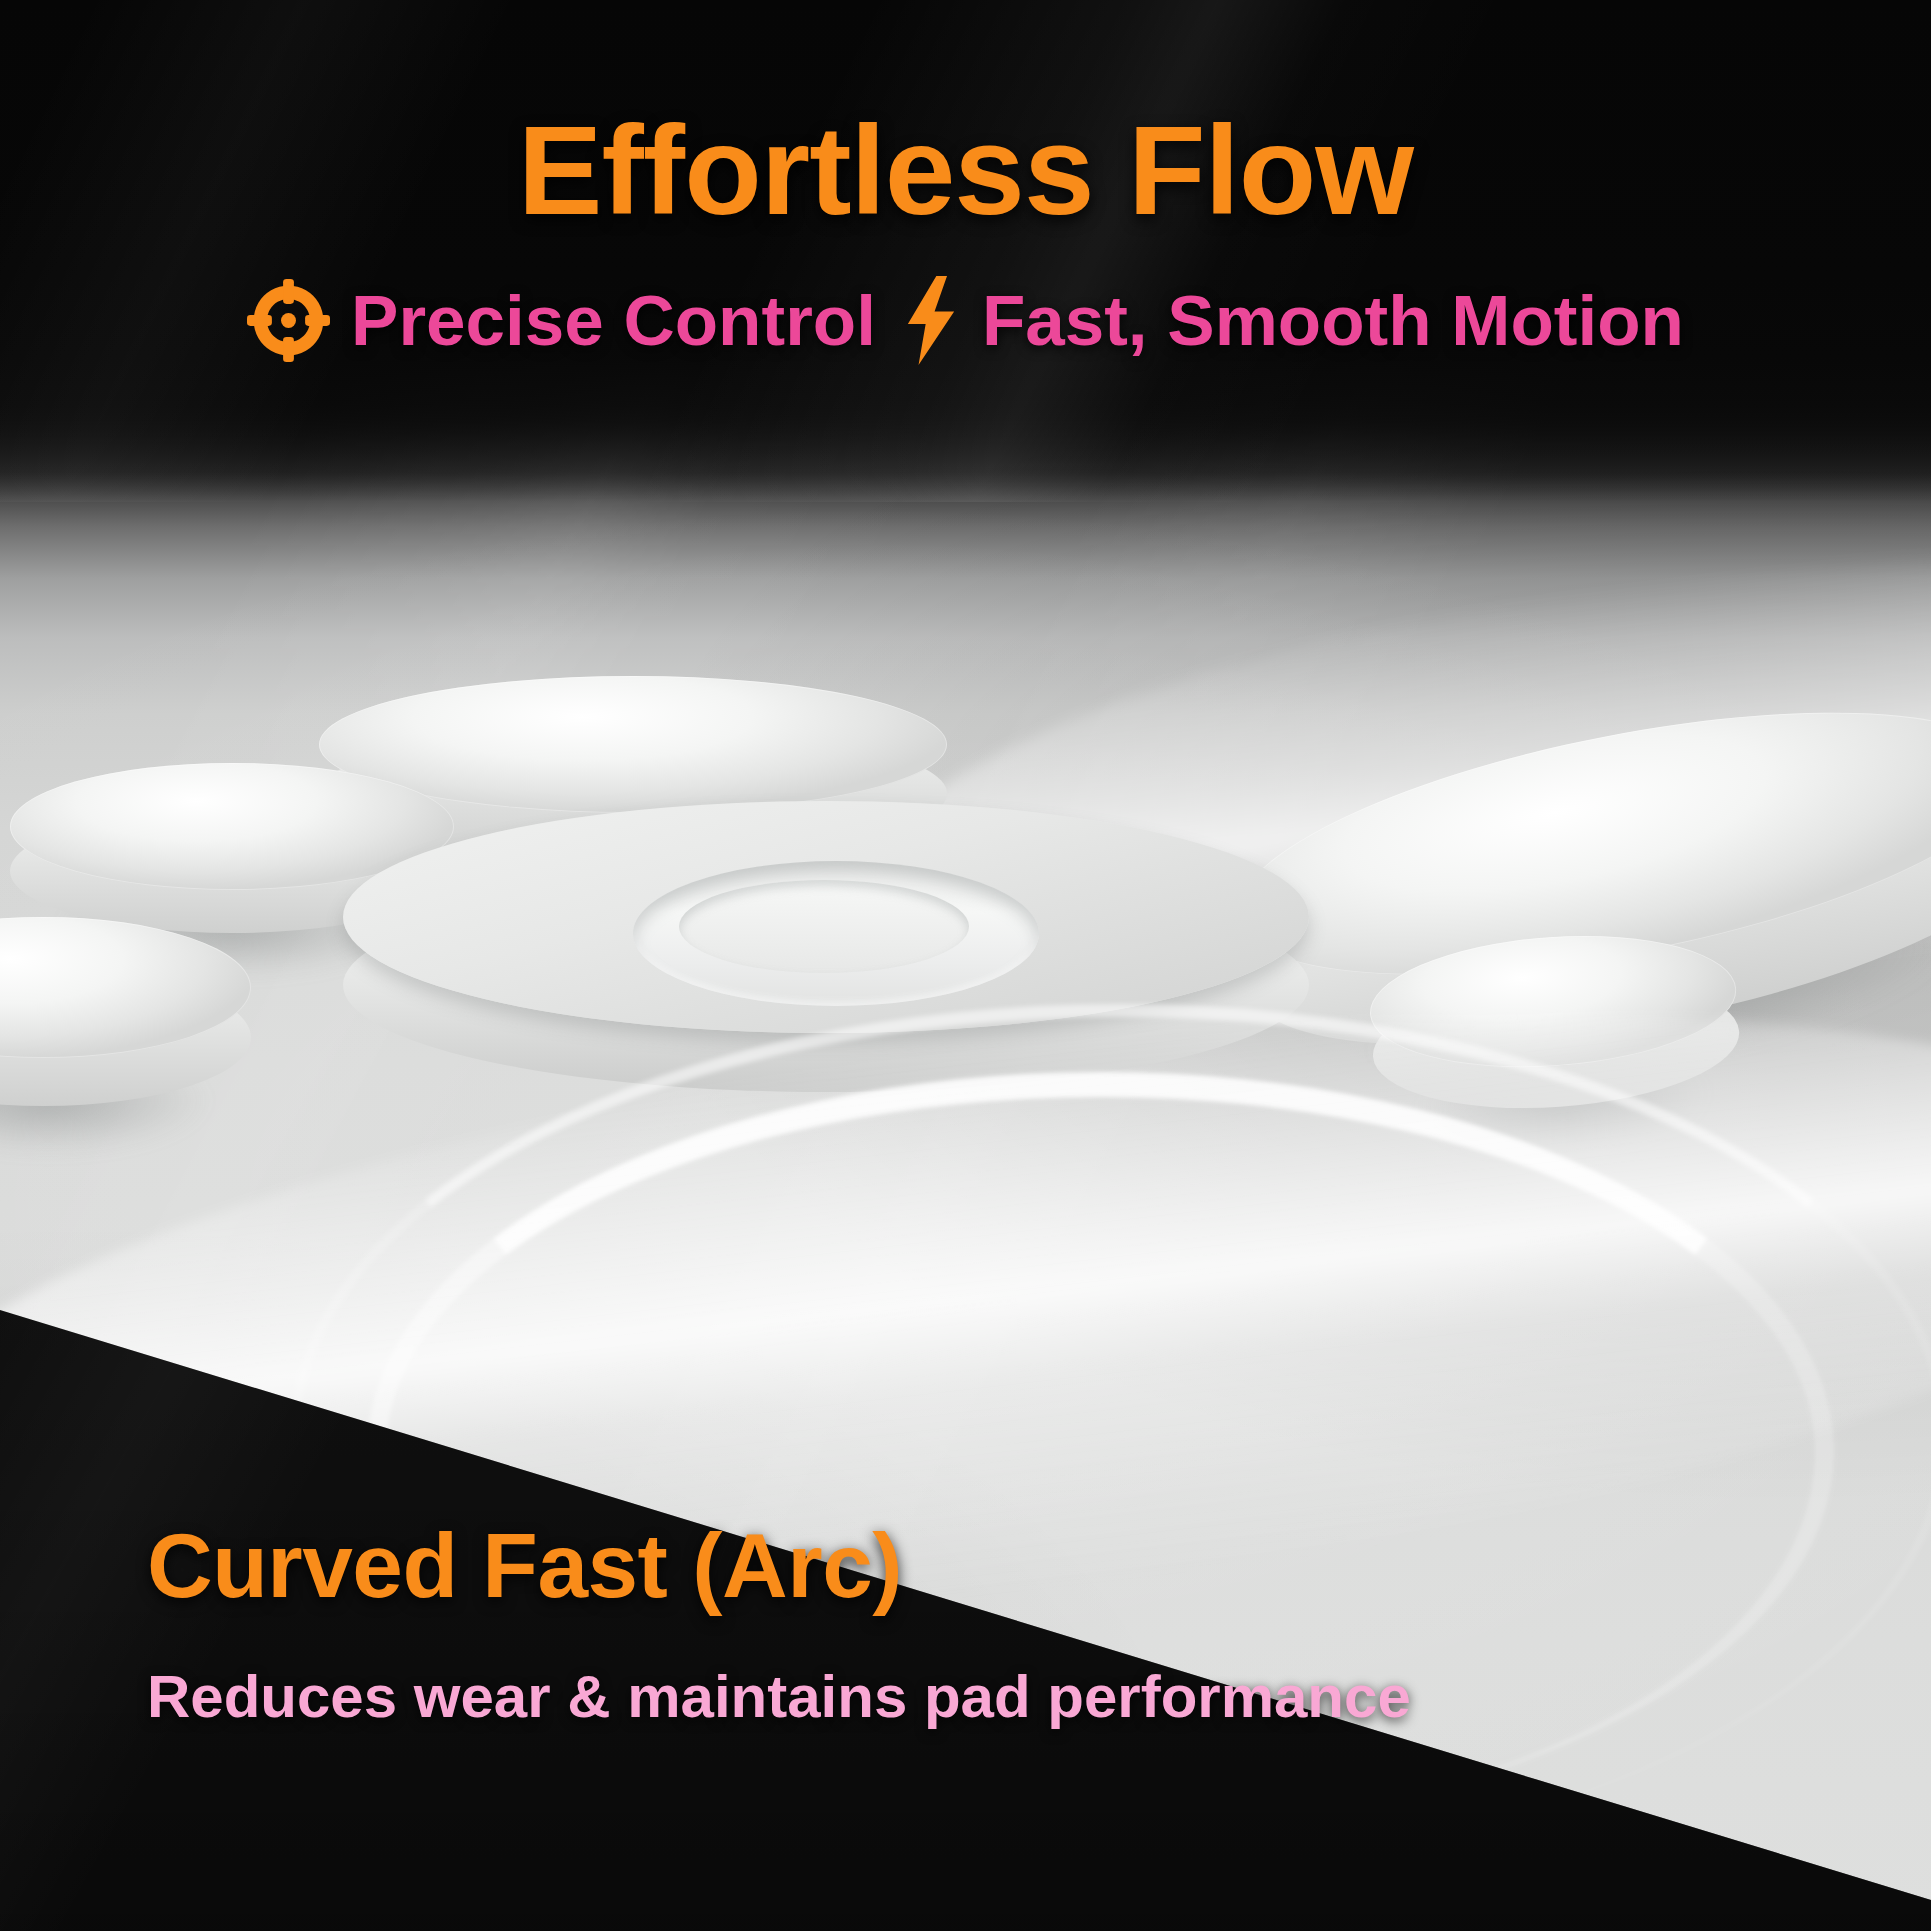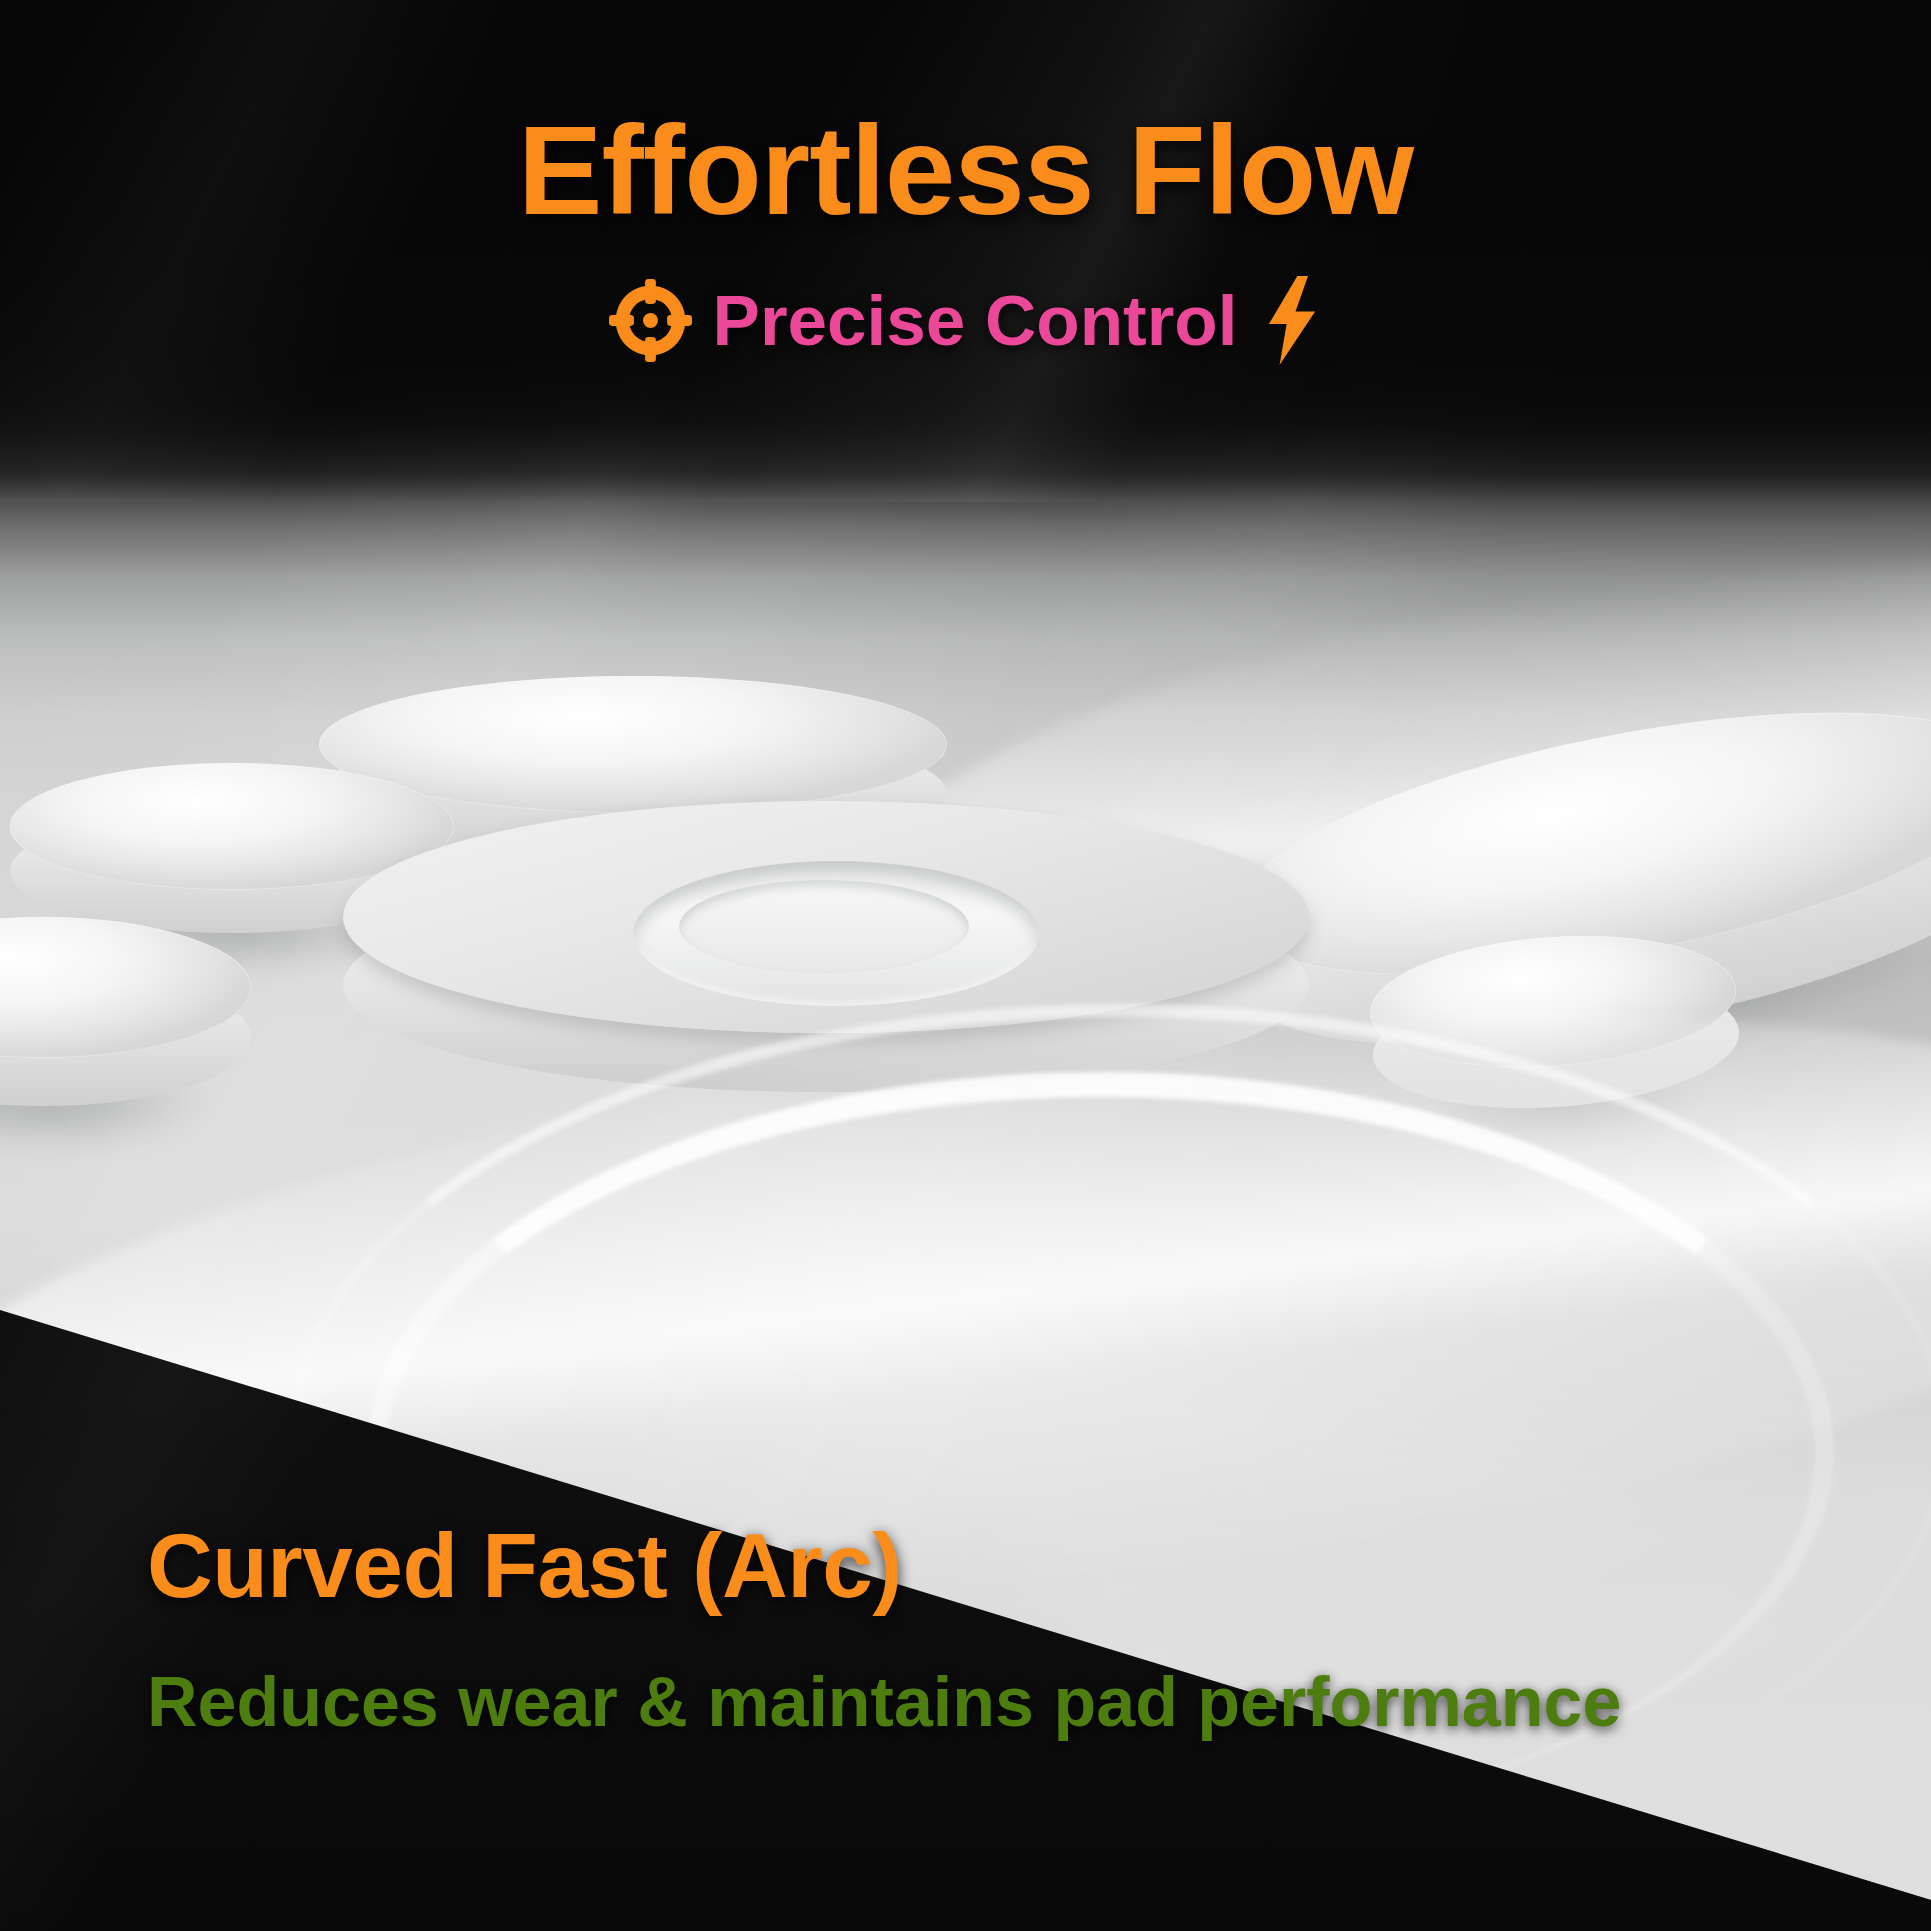--- a/index.html
+++ b/index.html
@@ -216,21 +216,21 @@
   #bottom-text{
     position:absolute;left:147px;top:1518px;width:1690px;
   }
   #bottom-title{
     font-size:91px;font-weight:700;color:#f98c1a;
     line-height:1.05;letter-spacing:-0.5px;white-space:nowrap;
     text-shadow:0 3.9px 13.5px rgba(0,0,0,.8);
   }
   #bottom-sub{
     margin-top:50px;
-    font-size:70px;font-weight:600;color:#4d7c0f;
+    font-size:60px;font-weight:600;color:#f9a8d4;
     line-height:1.1;white-space:nowrap;
     text-shadow:0 2.9px 11.6px rgba(0,0,0,.75);
   }
 </style>
 </head>
 <body>
 
 <div id="stage">
 
   <div id="photo">
@@ -307,20 +307,21 @@
       </span>
       <span class="feature-label">Precise Control</span>
     </div>
 
     <div class="feature-item">
       <span>
         <svg class="icon-svg" width="60" height="89" viewBox="0 0 60 100" aria-hidden="true">
           <path d="M36 0 L4 54 L24 54 L16 100 L56 40 L34 40 L48 0 Z" fill="#F98C1A"></path>
         </svg>
       </span>
+      <span class="feature-label">Fast, Smooth Motion</span>
     </div>
 
   </div>
 
   <div id="bottom-text">
     <div id="bottom-title">Curved Fast (Arc)</div>
     <div id="bottom-sub">Reduces wear &amp; maintains pad performance</div>
   </div>
 
 </div>

